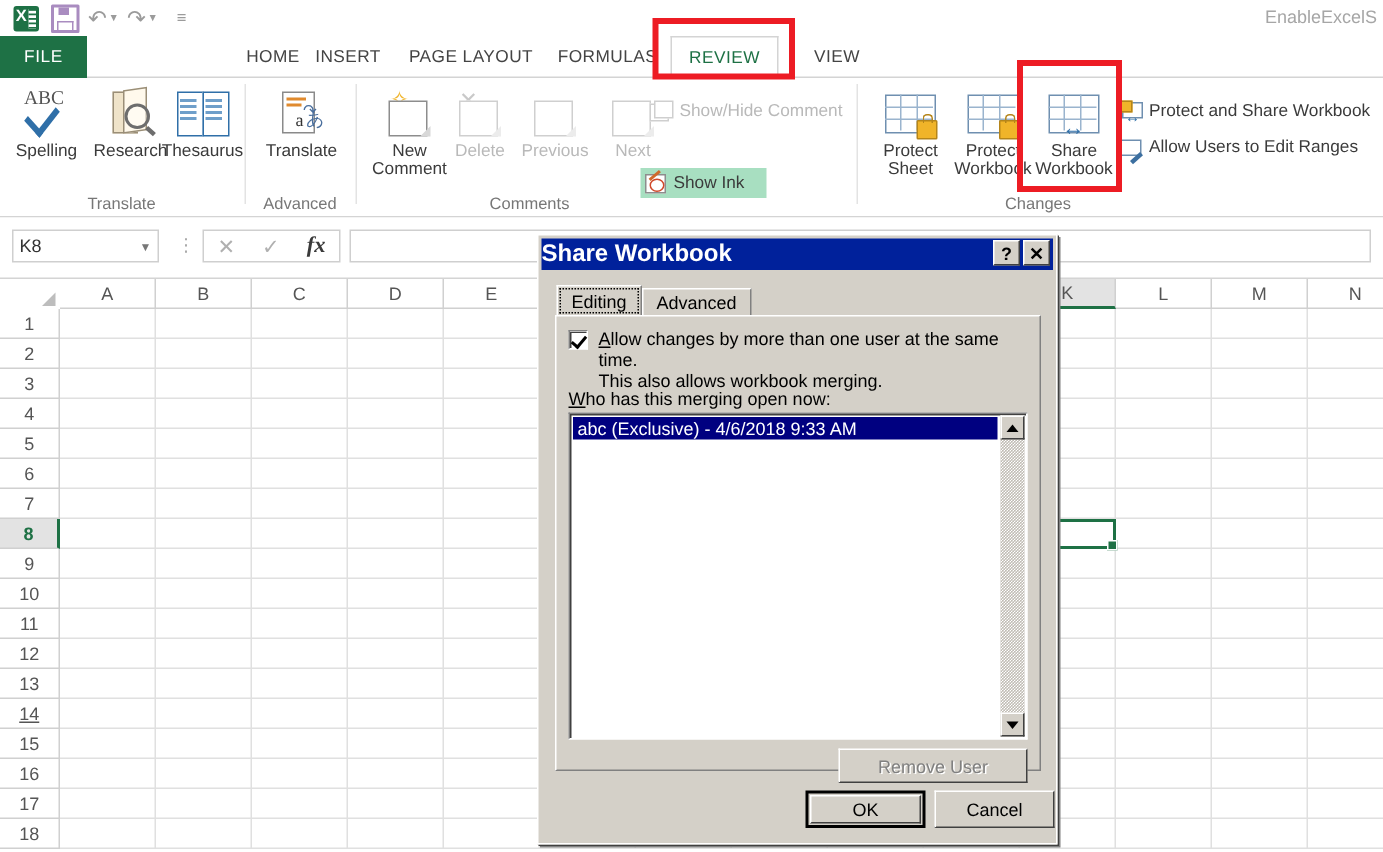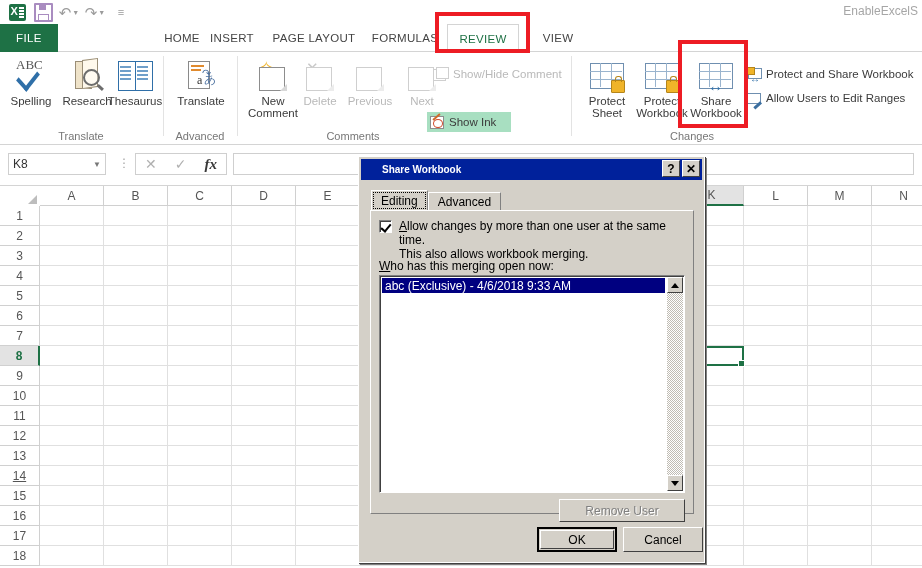--- a/index.html
+++ b/index.html
@@ -130,21 +130,21 @@
   .selcell{position:absolute;border:2px solid #1e7145;box-sizing:border-box;z-index:3;}
   .selcell:after{content:"";position:absolute;right:-3px;bottom:-3px;width:5px;height:5px;background:#1e7145;border:1px solid #fff;}
 
   
   .redbox{position:absolute;border:4px solid #ed1c24;box-sizing:border-box;z-index:40;pointer-events:none;}
 
   
   .dlg{position:absolute;left:358px;top:156px;width:347px;height:407px;background:#d4d0c8;
     border:1px solid #fff;box-shadow:1px 1px 0 #404040,2px 2px 0 #808080;z-index:50;box-sizing:border-box;}
   .dlg-tb{position:absolute;left:2px;top:2px;width:341px;height:21px;background:#00219b;display:flex;align-items:center;}
-  .dlg-tb .ttl{color:#fff;font-size:10px;font-weight:bold;margin-left:21px;}
+  .dlg-tb .ttl{color:#fff;font-size:16px;font-weight:bold;margin-left:0;}
   .dlg-tb .btns{position:absolute;right:2px;top:1px;display:flex;gap:2px;}
   .tbbtn{width:18px;height:17px;background:#d4d0c8;border:1px solid #fff;border-right-color:#404040;border-bottom-color:#404040;
     display:flex;align-items:center;justify-content:center;font-size:12px;font-weight:bold;color:#000;box-sizing:border-box;}
   .dlg-body{position:absolute;left:2px;top:25px;width:341px;height:378px;}
   .tabrow{position:absolute;left:10px;top:9px;height:20px;display:flex;align-items:flex-end;}
   .dtab{height:19px;padding:0 9px;display:flex;align-items:center;font-size:12px;color:#000;
     background:#d4d0c8;border:1px solid #fff;border-bottom:none;border-right-color:#808080;box-sizing:border-box;}
   .dtab.active{height:21px;font-weight:normal;outline:1px dotted #000;outline-offset:-3px;}
   .panel{position:absolute;left:9px;top:28px;width:324px;height:304px;background:#d4d0c8;
     border-top:1px solid #fff;border-left:1px solid #fff;border-right:1px solid #808080;border-bottom:1px solid #808080;box-sizing:border-box;}

